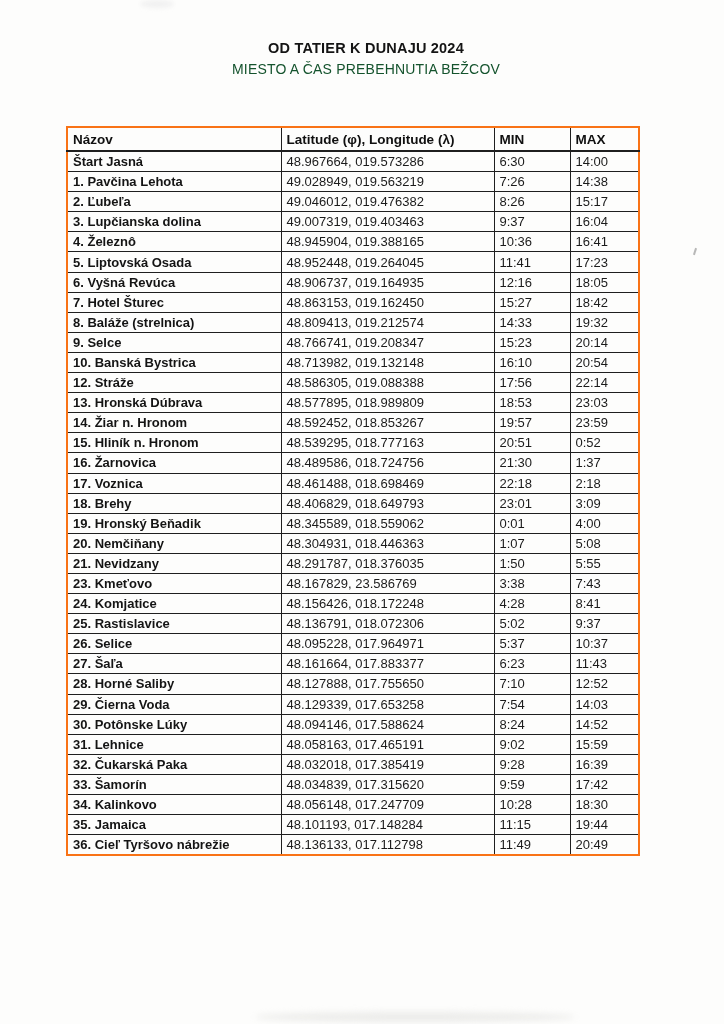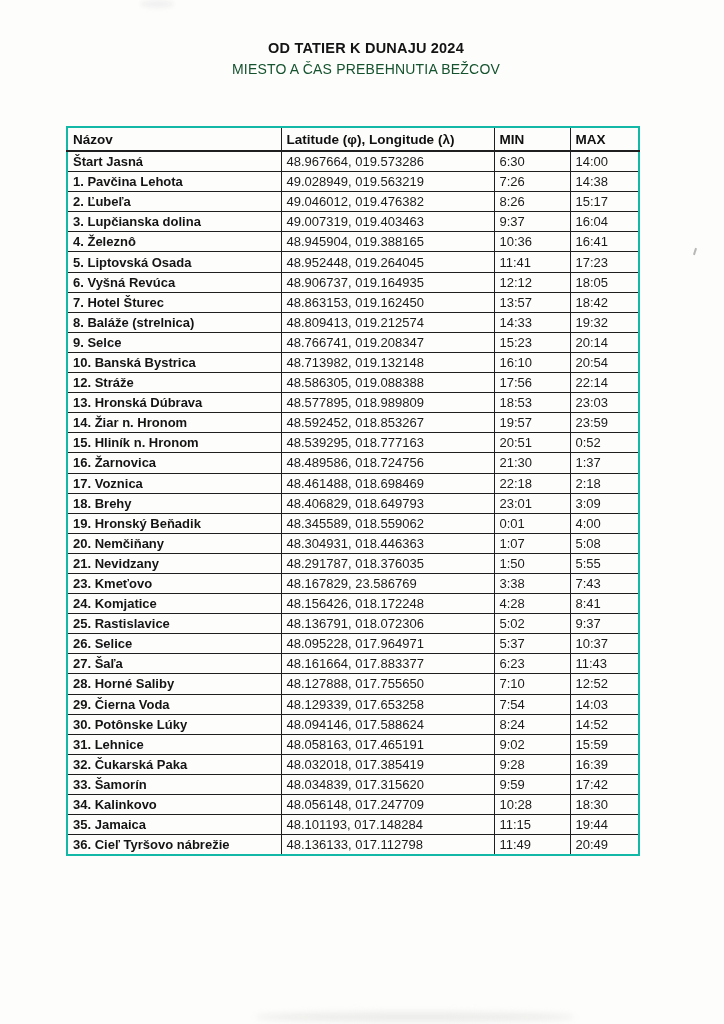--- a/index.html
+++ b/index.html
@@ -62,21 +62,21 @@
     letter-spacing: 0.2px;
     color: #14532d;
   }
   table.times {
     position: absolute;
     left: 66px;
     top: 126px;
     width: 572px;
     border-collapse: collapse;
     table-layout: fixed;
-    border: 2px solid #14b8a6;
+    border: 2px solid #f97316;
   }
   table.times col.c1 { width: 214px; }
   table.times col.c2 { width: 213px; }
   table.times col.c3 { width: 76px; }
   table.times col.c4 { width: 69px; }
   table.times th, table.times td {
     border: 1px solid #1f1f1f;
     padding: 0 3px 0 5px;
     text-align: left;
     vertical-align: middle;
@@ -168,28 +168,28 @@
       <tr>
         <td class="cell-name">5. Liptovská Osada</td>
         <td class="cell-coords">48.952448, 019.264045</td>
         <td class="cell-min">11:41</td>
         <td class="cell-max">17:23</td>
       </tr>
 
       <tr>
         <td class="cell-name">6. Vyšná Revúca</td>
         <td class="cell-coords">48.906737, 019.164935</td>
-        <td class="cell-min">12:12</td>
+        <td class="cell-min">12:16</td>
         <td class="cell-max">18:05</td>
       </tr>
 
       <tr>
         <td class="cell-name">7. Hotel Šturec</td>
         <td class="cell-coords">48.863153, 019.162450</td>
-        <td class="cell-min">13:57</td>
+        <td class="cell-min">15:27</td>
         <td class="cell-max">18:42</td>
       </tr>
 
       <tr>
         <td class="cell-name">8. Baláže (strelnica)</td>
         <td class="cell-coords">48.809413, 019.212574</td>
         <td class="cell-min">14:33</td>
         <td class="cell-max">19:32</td>
       </tr>
 

